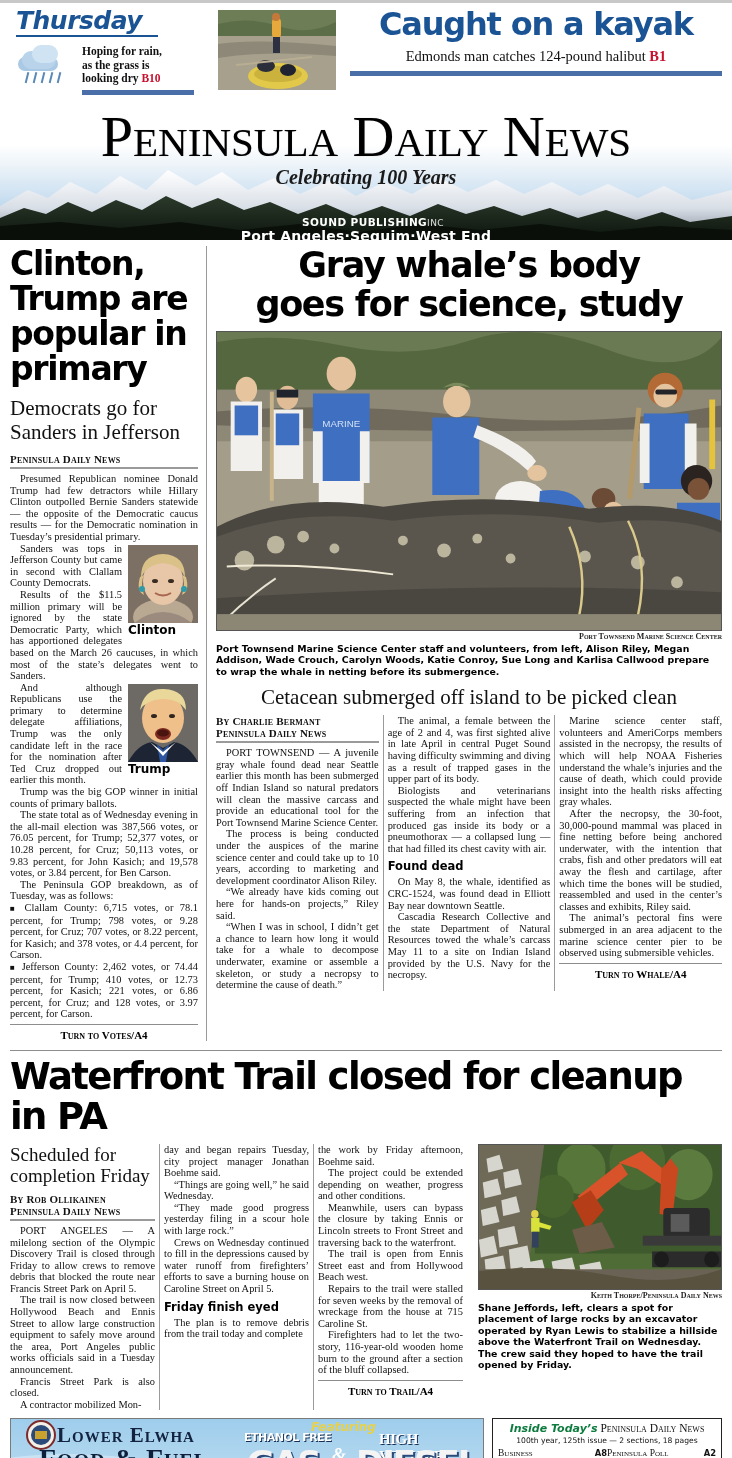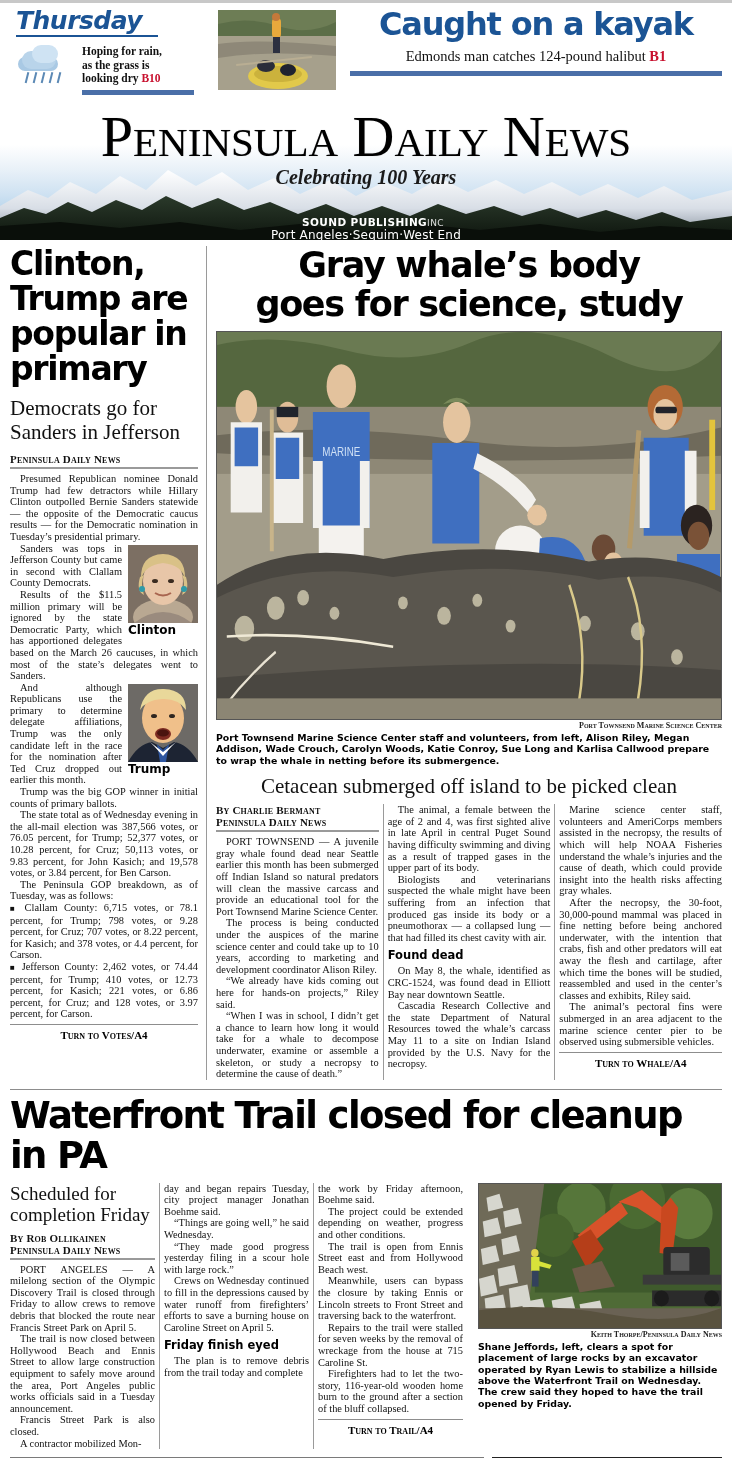--- a/index.html
+++ b/index.html
@@ -74,21 +74,21 @@
     position: absolute; left: 0; bottom: 0; width: 732px; height: 24px;
     display: flex; align-items: center; color: #fff; flex-direction: column;
   }
   .mast-pub {
     font-family: "DejaVu Sans", sans-serif; font-weight: bold; font-size: 10.5px;
     letter-spacing: 0.4px; padding-left: 14px; flex: 0 0 auto;
   }
   .mast-pub .inc { font-weight: normal; color: #dcdcdc; font-size: 9px; }
   .mast-towns {
     flex: 1; text-align: right;
-    font-family: "DejaVu Sans", sans-serif; font-weight: normal; font-size: 12px;
+    font-family: "DejaVu Sans", sans-serif; font-weight: bold; font-size: 14px;
     letter-spacing: 0.2px;
   }
   .mast-date {
     flex: 0 0 auto; padding-right: 14px;
     font-family: "DejaVu Sans", sans-serif; font-weight: bold; font-size: 12px;
   }
   .mast-date .sep { color: #cfcfcf; font-weight: normal; padding: 0 3px; }
 
   
   .body-wrap { position: relative; width: 732px; padding: 0 10px; }
@@ -134,21 +134,21 @@
     font-family: "Liberation Serif", serif; font-variant: small-caps; font-weight: bold;
     font-size: 11px; text-align: center; margin-top: 4px;
   }
   .turn-rule { height: 1px; background: #8d8d8d; margin-top: 4px; }
 
   .hl-right {
     font-family: "DejaVu Sans", sans-serif; font-weight: bold;
     font-size: 35px; line-height: 39px; letter-spacing: -1.3px; color: #000;
     text-align: center;
   }
-  .photo-main { width: 100%; height: 389px; margin-top: 7px; position: relative; overflow: hidden; border: 1px solid #555; }
+  .photo-main { width: 100%; height: 300px; margin-top: 7px; position: relative; overflow: hidden; border: 1px solid #555; }
   .photo-credit {
     font-family: "Liberation Serif", serif; font-variant: small-caps; font-weight: bold;
     font-size: 8px; text-align: right; color: #222; margin-top: 1px;
   }
   .photo-caption {
     font-family: "DejaVu Sans", sans-serif; font-weight: bold;
     font-size: 9.4px; line-height: 11.4px; color: #000; margin-top: 2px;
   }
   .deck-right {
     font-family: "Liberation Serif", serif; font-size: 21px; line-height: 24px;
@@ -537,22 +537,22 @@
           <div class="subhead">Friday finish eyed</div>
           <div class="bodytext">
             <p>The plan is to remove debris from the trail today and complete</p>
           </div>
         </div>
 
         <div class="tcol">
           <div class="bodytext">
             <p class="noind">the work by Friday afternoon, Boehme said.</p>
             <p>The project could be extended depending on weather, progress and other conditions.</p>
+            <p>Meanwhile, users can bypass the closure by taking Ennis or Lincoln streets to Front Street and traversing back to the waterfront.</p>
             <p>The trail is open from Ennis Street east and from Hollywood Beach west.</p>
-            <p>Meanwhile, users can bypass the closure by taking Ennis or Lincoln streets to Front Street and traversing back to the waterfront.</p>
             <p>Repairs to the trail were stalled for seven weeks by the removal of wreckage from the house at 715 Caroline St.</p>
             <p>Firefighters had to let the two-story, 116-year-old wooden home burn to the ground after a section of the bluff collapsed.</p>
           </div>
           <div class="turn-rule"></div>
           <div class="turnto">Turn to Trail/A4</div>
         </div>
 
         <div class="tphoto-col">
           <div class="photo-trail">
             <svg width="100%" height="100%" viewBox="0 0 260 146" preserveAspectRatio="none">

